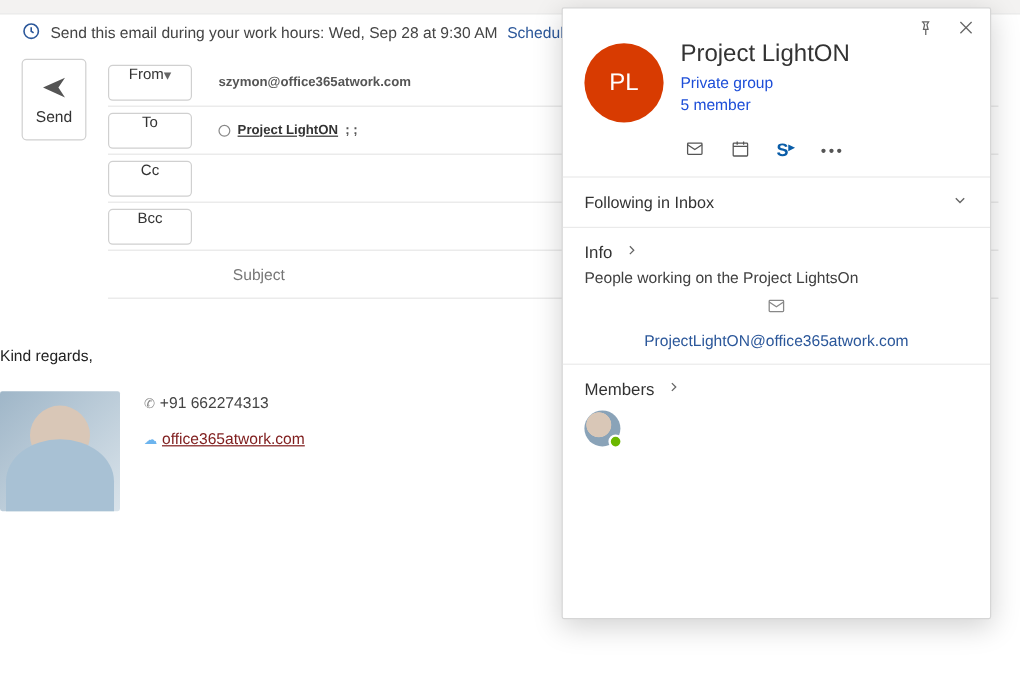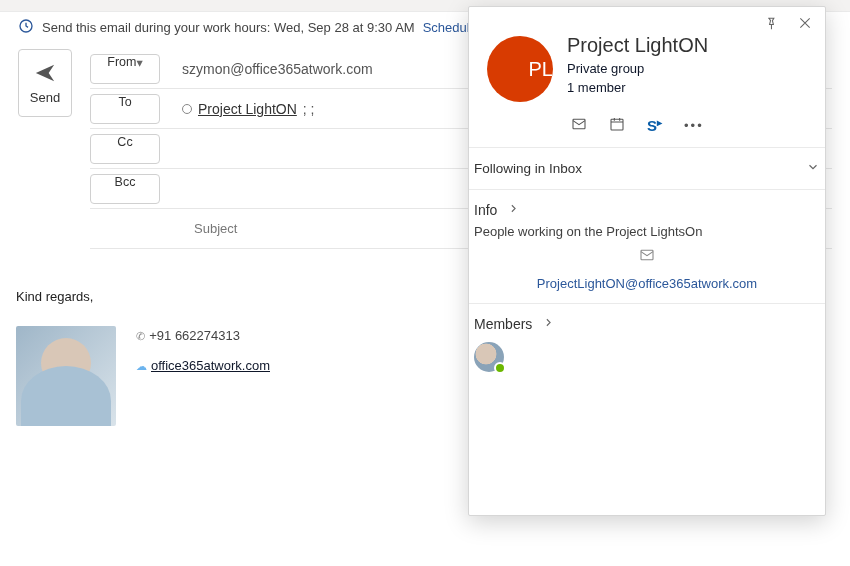--- a/index.html
+++ b/index.html
@@ -63,44 +63,45 @@
     display: flex;
     align-items: flex-start;
     justify-content: center;
     gap: 0;
     font-size: 12.5px;
     color: #333;
     cursor: pointer;
   }
   .field-value {
     padding-left: 22px;
-    font-size: 14px;
+    font-size: 11px;
     color: #555;
     display: flex;
     align-items: center;
     gap: 6px;
+    font-weight: bold;
   }
   .chip-circle {
     width: 10px; height: 10px; border: 1px solid #888; border-radius: 50%;
   }
   .recip {
     text-decoration: underline;
     color: #333;
   }
   .subject-row {
     display: flex;
     align-items: center;
     height: 40px;
     border-bottom: 1px solid #e6e6e6;
     padding-left: 104px;
     font-size: 13px;
     color: #777;
   }
   .body-area {
-    padding: 40px 18px 18px 16px;
+    padding: 40px 18px 18px 0;
   }
   .regards { font-size: 13px; color: #222; margin-bottom: 22px; }
   .sig {
     display: flex;
     gap: 20px;
   }
   .avatar-photo {
     width: 100px; height: 100px;
     background: linear-gradient(135deg,#9fb6c8 0%, #d9e3ea 100%);
     border-radius: 2px;
@@ -118,21 +119,21 @@
     content:"";
     position:absolute;
     top:12px; left:50%; transform:translateX(-50%);
     width:50px; height:50px; border-radius:50%;
     background:#d9c7b7;
   }
   .sig-text { font-size: 13px; color: #444; line-height: 1.5; }
   .sig-name { font-weight: 600; font-size: 15px; color: #222; }
   .sig-sep { color: #888; font-weight: 400; }
   .sig-org { color: #555; font-weight: 400; }
-  .sig-link { color: #0f172a; text-decoration: underline; cursor: pointer; }
+  .sig-link { color: #7f1d1d; text-decoration: underline; cursor: pointer; }
   .mini-icon { color: #888; font-size: 11px; margin-right: 4px; }
 
   
   .card {
     position: absolute;
     top: 6px;
     right: 24px;
     width: 358px;
     height: 510px;
     background: #fff;
@@ -152,40 +153,40 @@
   .card-top span { cursor: pointer; padding: 2px 4px; }
   .card-header {
     display: flex;
     padding: 0 18px 14px 18px;
     gap: 14px;
   }
   .group-avatar {
     width: 66px; height: 66px; border-radius: 50%;
     background: #d83b01;
     color: #fff;
-    display: flex; align-items: center; justify-content: flex-end;
+    display: flex; align-items: center; justify-content: center;
     font-size: 20px;
   }
   .group-title {
     font-size: 20px;
     color: #333;
     margin-top: -2px;
   }
-  .group-sub { font-size: 13px; color: #0f172a; margin-top: 4px; }
+  .group-sub { font-size: 13px; color: #1d4ed8; margin-top: 4px; }
   .card-actions {
     display: flex;
     gap: 22px;
     padding: 0 18px 12px 102px;
     color: #555;
     align-items: center;
   }
   .card-actions span, .card-actions svg { cursor: pointer; }
   .card-section {
     border-top: 1px solid #eaeaea;
-    padding: 12px 5px;
+    padding: 12px 18px;
   }
   .sec-head {
     display: flex;
     align-items: center;
     gap: 10px;
     font-size: 14px;
     color: #333;
   }
   .chev { color: #666; font-size: 13px; }
   .chev-down { color: #666; }
@@ -312,21 +313,21 @@
     </span>
   </div>
 
   <div class="card-header">
     <div class="group-avatar">
       <span>PL</span>
     </div>
     <div>
       <div class="group-title">Project LightON</div>
       <div class="group-sub">Private group</div>
-      <div class="group-sub">1 member</div>
+      <div class="group-sub">5 member</div>
     </div>
   </div>
 
   <div class="card-actions">
     <span>
       <svg class="icon" viewBox="0 0 24 24" fill="none" stroke="#555" stroke-width="1.6">
           <rect x="3" y="5" width="18" height="14" rx="1"></rect>
           <path d="M3 7l9 6 9-6"></path>
         </svg>
     </span>

